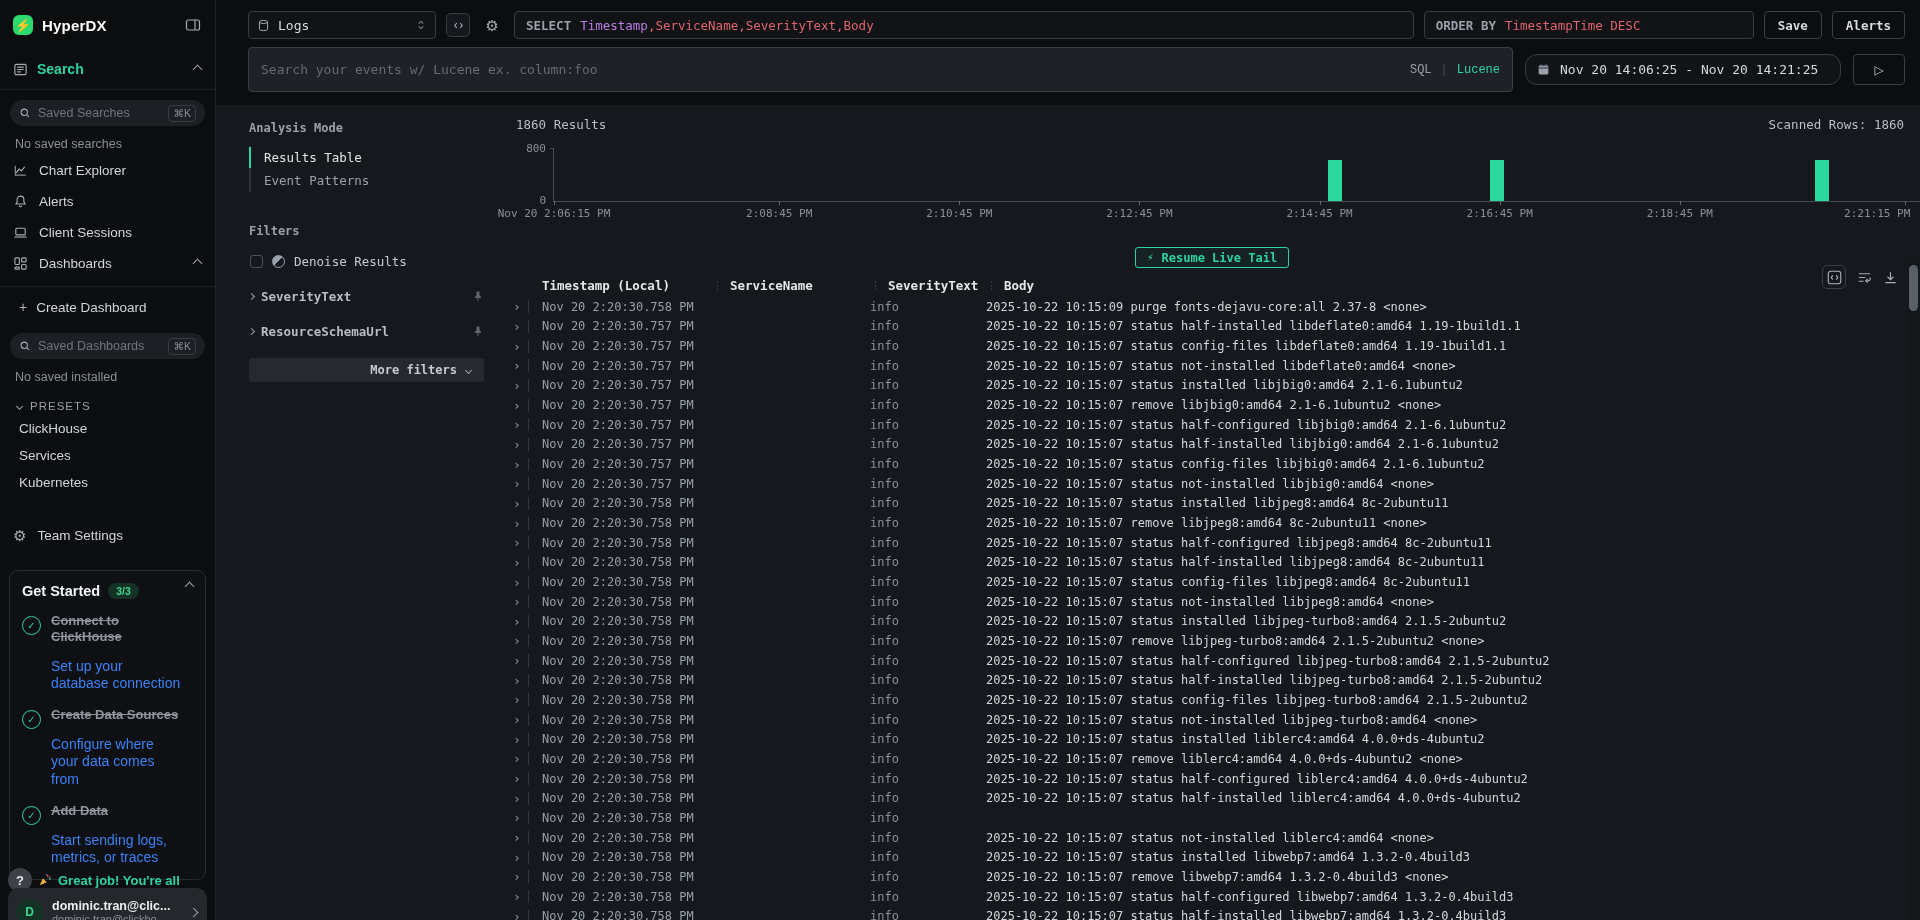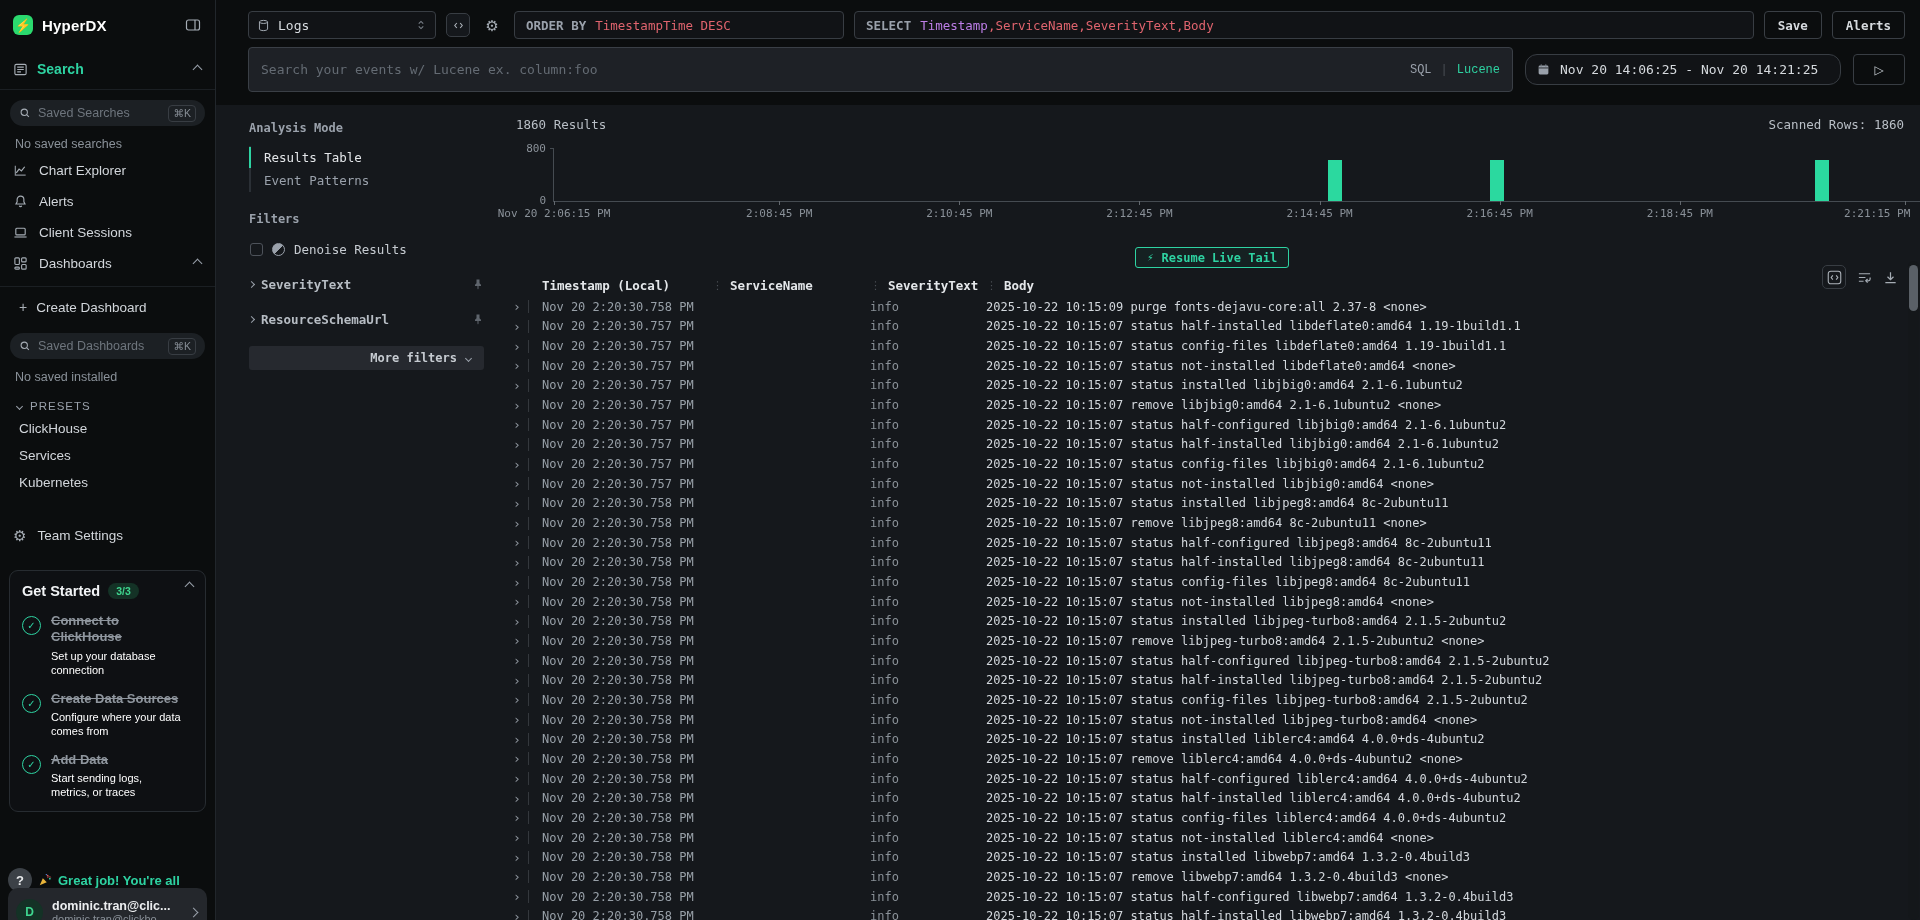--- a/index.html
+++ b/index.html
@@ -48,21 +48,21 @@
   .gear-glyph{font-size:15px;color:#a6adb5;line-height:1}
   .gs-card{margin:17px 9px 0;border:1px solid #272c31;border-radius:9px;background:#0e1013;padding:12px 12px 12px}
   .gs-head{display:flex;align-items:flex-start;gap:8px}
   .gs-title{font-weight:bold;font-size:14.5px;color:#f2f4f6}
   .gs-badge{background:#143226;color:#3fd68f;font-size:10.5px;font-weight:bold;padding:2px 8px;border-radius:9px}
   .gs-head .chev{margin-left:auto}
   .gs-item{display:flex;gap:10px;margin-top:14px}
   .gs-check{width:19px;height:19px;border:1.4px solid var(--accent);border-radius:50%;color:var(--accent);font-size:10px;display:flex;align-items:center;justify-content:center;flex:none;margin-top:3px}
   .gs-text{max-width:130px}
   .gs-item-title{font-size:13px;font-weight:bold;color:#8f969e;text-decoration:line-through;line-height:1.25}
-  .gs-item-desc{font-size:11px;color:#ffffff;line-height:1.28;margin-top:3px}
+  .gs-item-desc{font-size:14px;color:#3b82f6;line-height:1.28;margin-top:12px}
   .congrats-row{position:absolute;left:8px;bottom:28px;display:flex;align-items:center;gap:6px;width:200px}
   .help-circle{width:24px;height:24px;border-radius:50%;background:#3c4147;color:#e8eaec;font-weight:bold;font-size:13px;display:flex;align-items:center;justify-content:center;flex:none}
   .congrats{color:var(--accent);font-weight:bold;font-size:13px;white-space:nowrap}
   .user-chip{position:absolute;left:8px;right:8px;bottom:-16px;height:48px;background:#24272c;border-radius:10px;display:flex;align-items:center;gap:9px;padding:6px 10px 6px 8px}
   .avatar{width:27px;height:27px;border-radius:50%;background:#143226;color:#3fd68f;font-weight:bold;font-size:12px;display:flex;align-items:center;justify-content:center;flex:none}
   .user-text{flex:1;min-width:0}
   .user-name{font-size:12.5px;font-weight:bold;color:#eceef0;white-space:nowrap}
   .user-email{font-size:11px;color:#8a9199;white-space:nowrap}
 
   
@@ -86,21 +86,21 @@
   .mode-div{color:#4a4f56}
   .mode-lucene{color:var(--accent)}
   .date-box{width:316px;height:31px;flex:none;border:1px solid var(--input-border);border-radius:12px;background:var(--input-bg);display:flex;align-items:center;gap:10px;padding:0 11px;font-family:var(--mono);font-size:13px;color:var(--txt);white-space:nowrap}
   .run-btn{width:52px;height:31px;flex:none;border:1px solid var(--input-border);border-radius:4px;display:flex;align-items:center;justify-content:center;color:#c6ccd2;font-size:12px;background:transparent}
 
   .content{flex:1;display:flex;background:var(--bg-main);min-height:0;position:relative}
 
   
   .fpanel{width:288px;flex:none;padding:16px 20px 0 33px;font-family:var(--mono)}
   .fp-title{font-size:12px;font-weight:bold;color:#9aa1ab}
-  .modes{border-left:2px solid #2b3036;margin:11px 0 20px}
+  .modes{border-left:2px solid #2b3036;margin:11px 0 32px}
   .mode-item{height:23px;display:flex;align-items:center;padding-left:13px;font-size:12.5px;color:#9aa1ab;position:relative}
   .mode-item.active{color:#e4e7ea}
   .mode-item.active::before{content:"";position:absolute;left:-2px;top:1px;bottom:1px;width:2px;background:var(--accent)}
   .denoise{display:flex;align-items:center;gap:9px;height:20px;margin:13px 0 4px;padding-left:1px;font-size:12.5px;color:#c6cbd1}
   .checkbox{width:13px;height:13px;border:1px solid #4d525a;border-radius:3px;flex:none}
   .denoise-circle{width:13px;height:13px;border-radius:50%;border:1px solid #9aa1ab;background:linear-gradient(135deg,#9aa1ab 50%,transparent 50%);flex:none}
   .fgroup{display:flex;align-items:center;gap:7px;height:20px;margin-top:15px;font-size:12.5px;font-weight:bold;color:#b7bdc4}
   .fgroup .chev{width:5px;height:5px;color:#9aa1ab;flex:none}
   .pin{margin-left:auto;color:#5f656d;display:inline-flex}
   .more-btn{margin-top:17px;height:24px;background:#26292f;border-radius:3px;display:flex;align-items:center;justify-content:flex-end;gap:9px;padding:0 13px;font-size:12px;font-weight:bold;color:#c6cbd1}
@@ -328,27 +328,27 @@
           </span>
         </div>
         <span class="mini-btn code-btn">
           <svg viewBox="0 0 18 18" width="15" height="15" fill="none" stroke="currentColor" stroke-width="1.3">
               <path d="m7 6-2.5 3L7 12M11 6l2.5 3L11 12"></path>
             </svg>
         </span>
         <span class="mini-btn">
             <span class="gear-glyph">⚙</span>
           </span>
+        <div class="query-input">
+          <span class="kw">SELECT</span>
+          <span id="select-segments"><span style="color: rgb(189, 126, 232);">Timestamp</span><span style="color: rgb(224, 100, 110);">,ServiceName,SeverityText,Body</span></span>
+        </div>
         <div class="query-input orderby">
           <span class="kw">ORDER BY</span>
           <span id="orderby-value" style="color:#e0646e">TimestampTime DESC</span>
-        </div>
-        <div class="query-input">
-          <span class="kw">SELECT</span>
-          <span id="select-segments"><span style="color: rgb(189, 126, 232);">Timestamp</span><span style="color: rgb(224, 100, 110);">,ServiceName,SeverityText,Body</span></span>
         </div>
         <button class="tb-btn">Save</button>
         <button class="tb-btn">Alerts</button>
       </div>
 
       <div class="tb-row2">
         <div class="search-wrap">
           <input type="text" placeholder="Search your events w/ Lucene ex. column:foo" style="">
           <span class="mode-toggle">
             <span class="mode-sql">SQL</span>
@@ -733,21 +733,20 @@
               <span class="cell cell-body">2025-10-22 10:15:07 status half-installed liblerc4:amd64 4.0.0+ds-4ubuntu2</span>
             </div>
             <div class="tgrid trow">
               <span class="cell-expand">
                 <span class="expand-chev">›</span>
                 <span class="row-vline"></span>
               </span>
               <span class="cell cell-ts">Nov 20 2:20:30.758 PM</span>
               <span class="cell cell-service"></span>
               <span class="cell cell-sev">info</span>
-              <span class="cell cell-body">2025-10-22 10:15:07 status config-files liblerc4:amd64 4.0.0+ds-4ubuntu2</span>
             </div>
             <div class="tgrid trow">
               <span class="cell-expand">
                 <span class="expand-chev">›</span>
                 <span class="row-vline"></span>
               </span>
               <span class="cell cell-ts">Nov 20 2:20:30.758 PM</span>
               <span class="cell cell-service"></span>
               <span class="cell cell-sev">info</span>
               <span class="cell cell-body">2025-10-22 10:15:07 status not-installed liblerc4:amd64 &lt;none&gt;</span>

